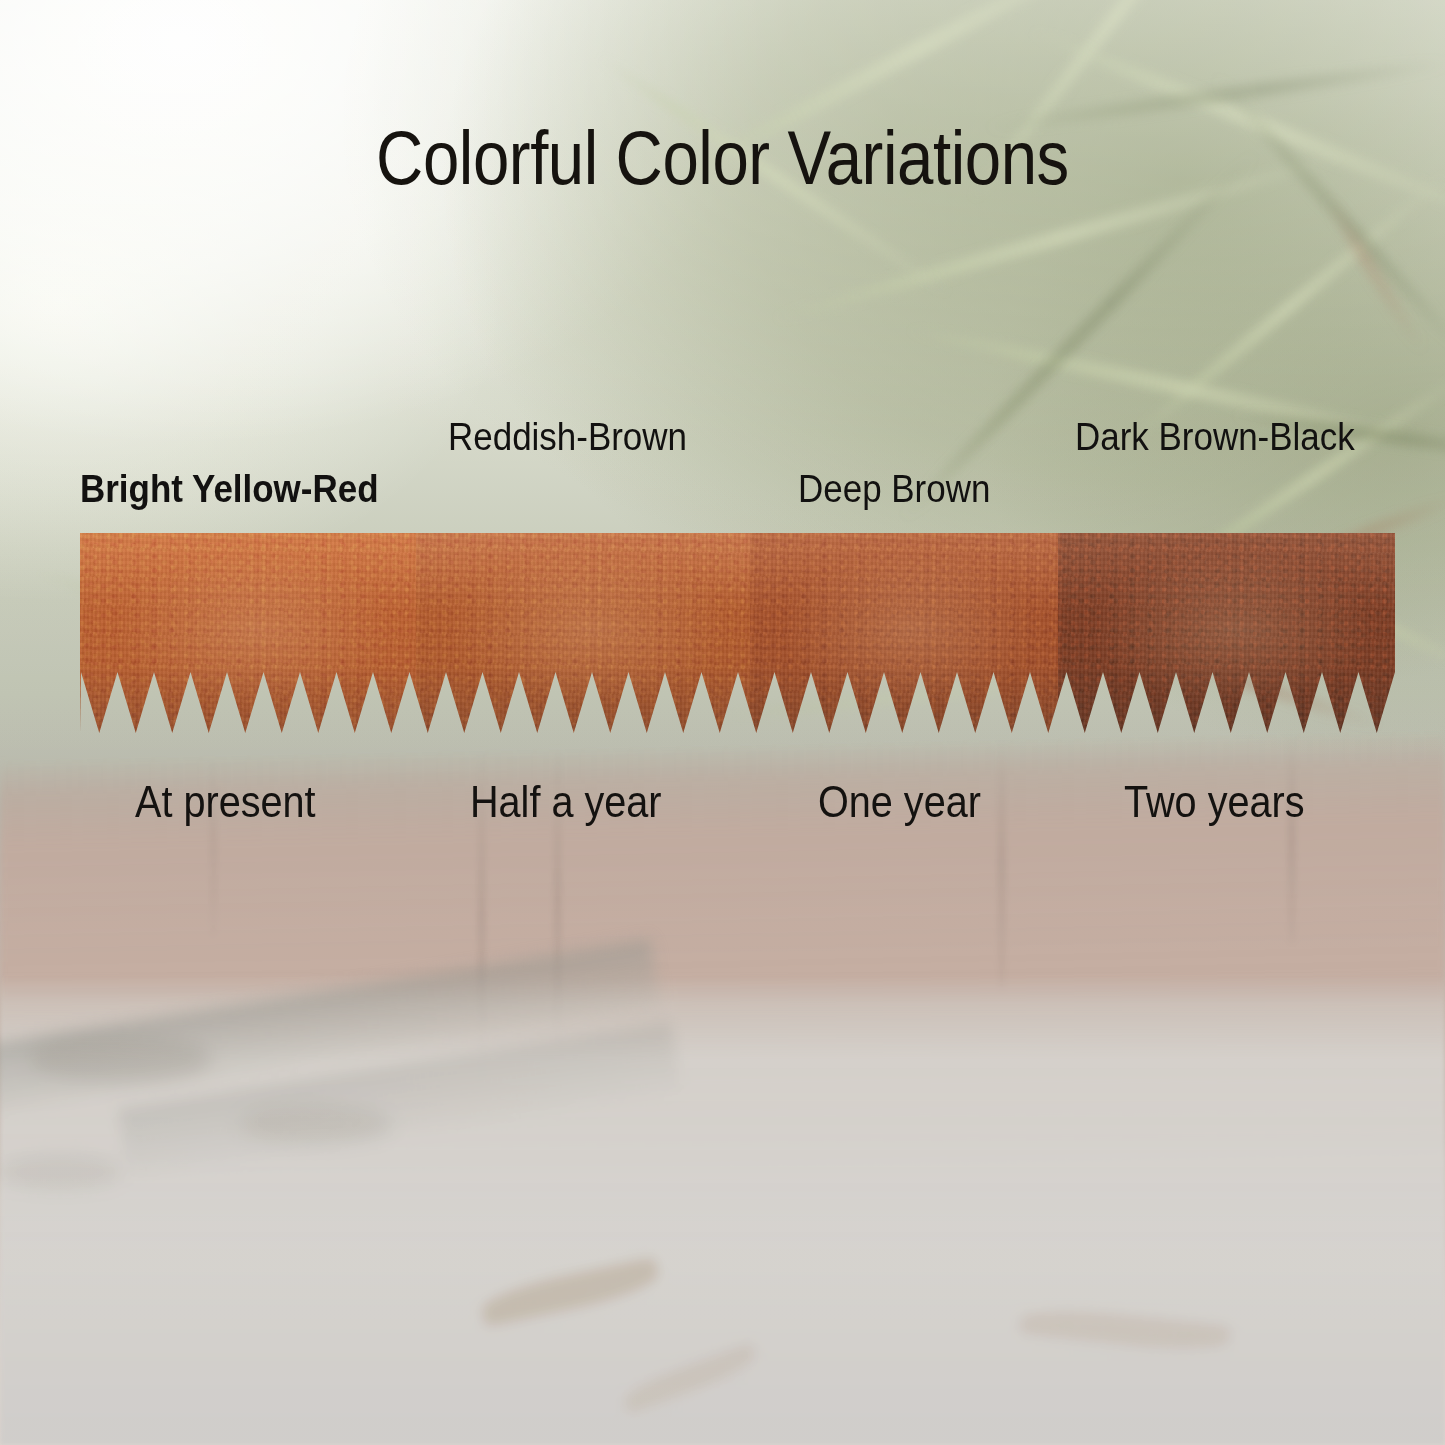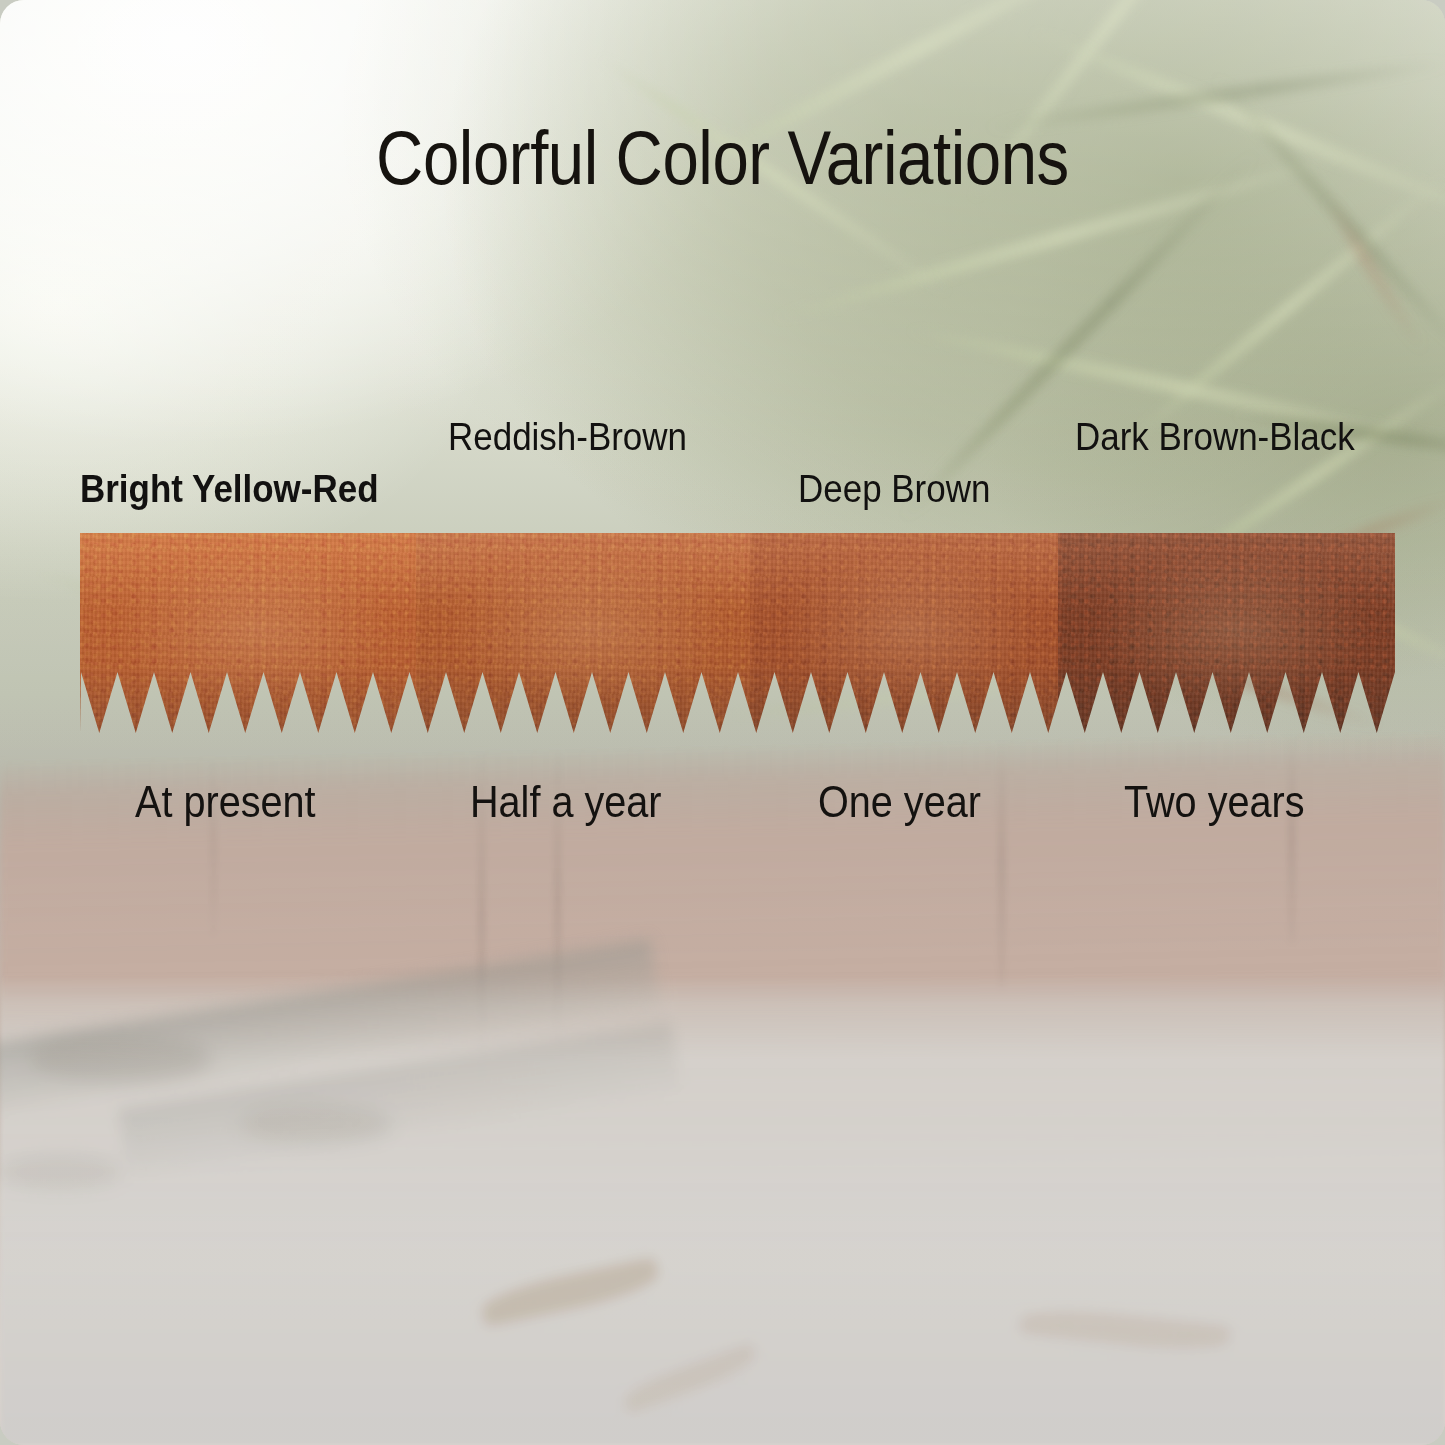--- a/index.html
+++ b/index.html
@@ -7,21 +7,20 @@
   html,body{
     width:1445px; height:1445px; overflow:hidden;
     font-family:"Liberation Sans", sans-serif;
     background:#c9ccc2;
   }
 
   #stage{
     position:relative;
     width:1445px; height:1445px;
     overflow:hidden;
-    border-radius:24px;
   }
 
   
   .bg-layer{ position:absolute; inset:0; }
 
   
   .bg-base{
     background:
       linear-gradient(to bottom,
         #eef0e6 0%,

